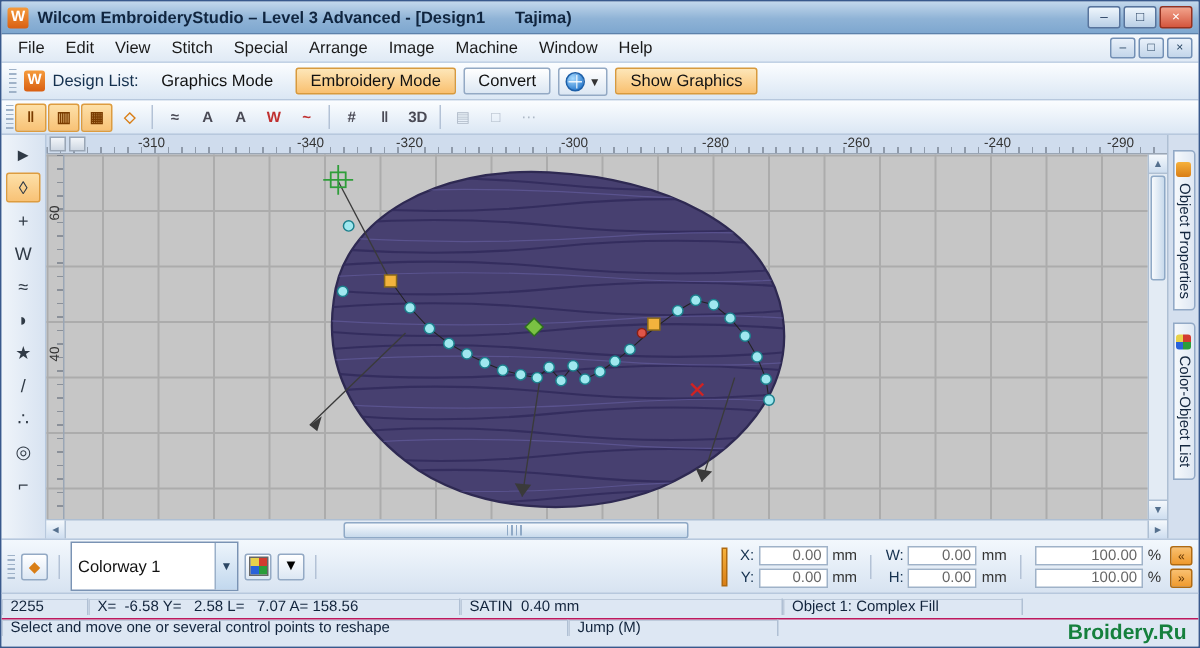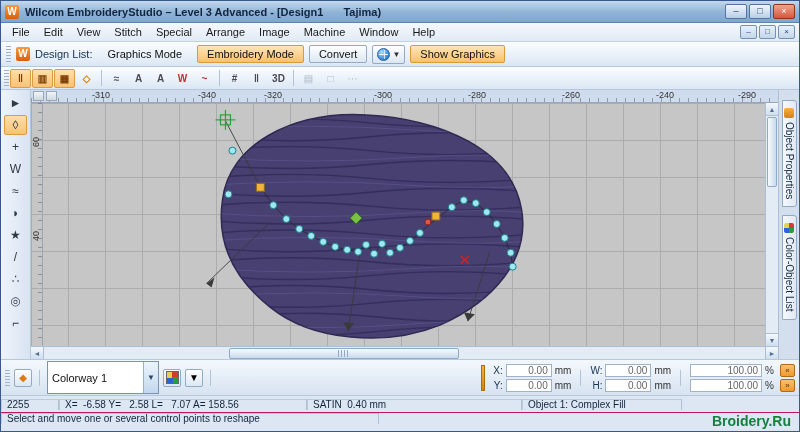--- a/index.html
+++ b/index.html
@@ -404,16 +404,17 @@
   <div class="status1">
     <span class="panel" style="width:58px">2255</span>
     <span class="panel pre" style="width:248px">X=  -6.58 Y=   2.58 L=   7.07 A= 158.56</span>
     <span class="panel pre" style="width:215px">SATIN  0.40 mm</span>
     <span class="panel" style="width:160px">Object 1: Complex Fill</span>
     <span class="panel grow"></span>
   </div>
 
   <div class="status2">
     <span class="panel" style="width:378px">Select and move one or several control points to reshape</span>
+    <span class="panel" style="width:140px">Jump (M)</span>
     <span class="watermark">Broidery.Ru</span>
   </div>
 
 </div>
 
 </body></html>

